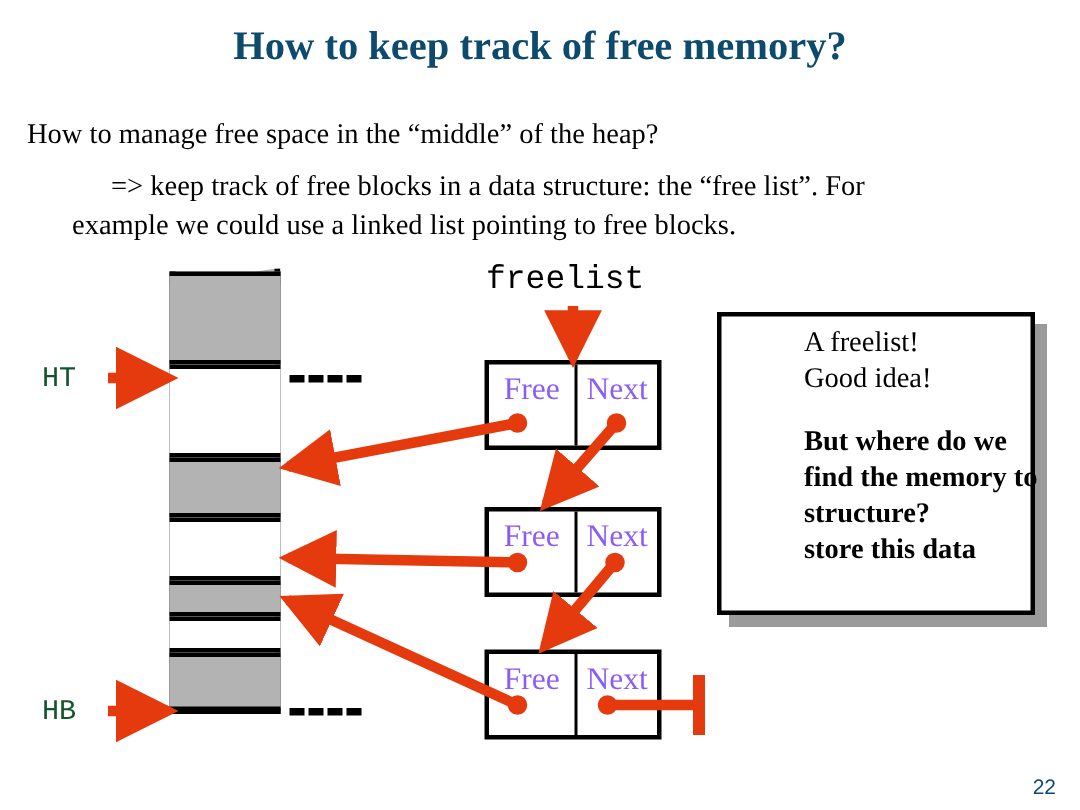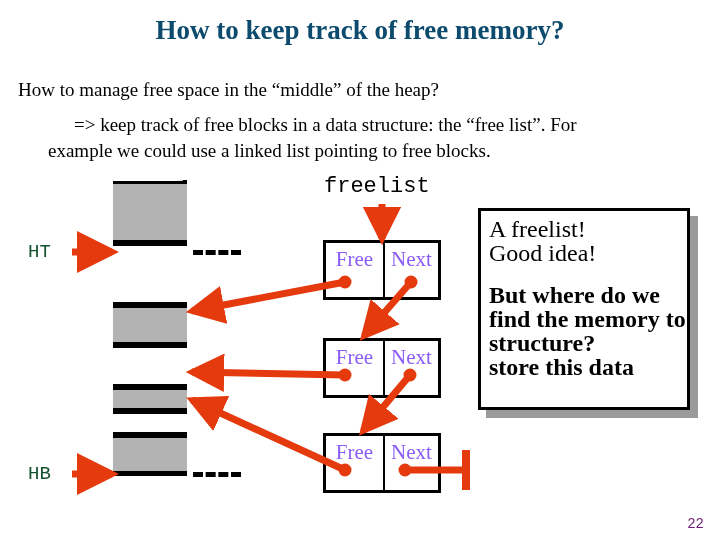--- a/index.html
+++ b/index.html
@@ -167,36 +167,37 @@
     top: 208px;
     width: 212px;
     height: 202px;
     background: #ffffff;
     border: 3px solid #000000;
     box-sizing: border-box;
     padding: 6px 0 0 8px;
   }
   .callout-line {
     font-family: "Liberation Serif", serif;
-    font-size: 24px;
+    font-size: 19px;
     line-height: 24px;
     color: #000000;
     white-space: nowrap;
+    margin-left: 47px;
   }
   .callout-line.bold { font-weight: bold; }
   .callout-gap { height: 18px; }
 
   
   #page-number {
     position: absolute;
     right: 16px;
     bottom: 8px;
-    font-family: Liberation Mono, monospace;
+    font-family: Liberation Sans, sans-serif;
     font-size: 14px;
-    color: #701a75;
+    color: #0c4a6e;
   }
 
   
   #arrow-layer {
     position: absolute;
     left: 0; top: 0;
     width: 720px;
     height: 540px;
     pointer-events: none;
   }

